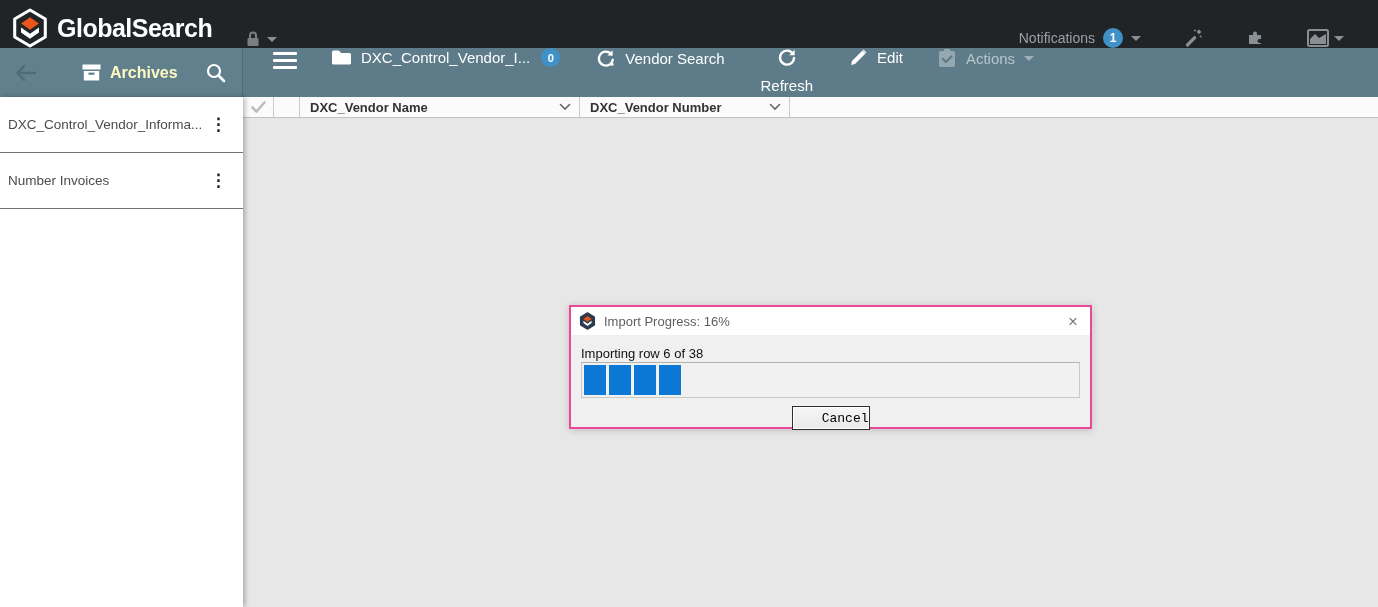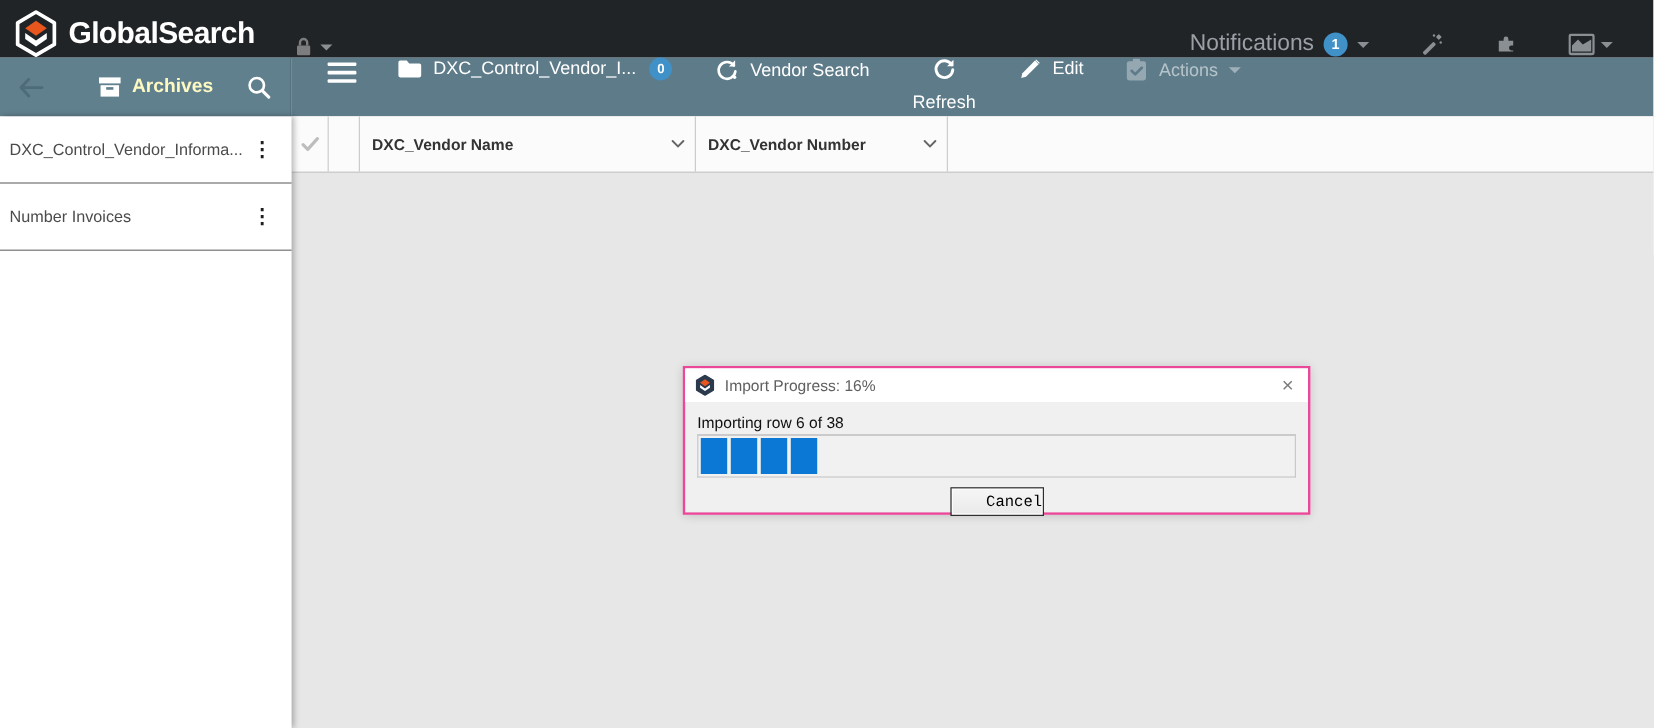--- a/index.html
+++ b/index.html
@@ -9,21 +9,21 @@
   
   .topbar { position:absolute; left:0; top:0; width:100%; height:48px; background:#212427;
             display:flex; align-items:flex-end; color:#fff; }
   .brand { display:flex; align-items:center; gap:9px; padding-left:12px; }
   .brand-name { font-size:25px; font-weight:bold; letter-spacing:-0.5px; color:#fff; }
   .lock-group { display:flex; align-items:center; gap:5px; margin-left:32px; cursor:pointer; }
   .caret { width:0; height:0; border-left:5px solid transparent; border-right:5px solid transparent;
            border-top:5px solid #8a8f94; display:inline-block; }
   .topbar-right { margin-left:auto; display:flex; align-items:center; gap:42px; padding-right:34px; }
   .notif { display:flex; align-items:center; gap:8px; cursor:pointer; }
-  .notif-label { color:#9aa0a6; font-size:19px; }
+  .notif-label { color:#9aa0a6; font-size:14px; }
   .badge { min-width:20px; height:20px; border-radius:50%; background:#4191c9; color:#fff;
            font-size:12px; font-weight:bold; display:flex; align-items:center; justify-content:center; padding:0 4px; }
   .top-icon { display:flex; align-items:center; gap:5px; cursor:pointer; }
 
   
   .toolbar { position:absolute; left:0; top:48px; width:100%; height:49px; display:flex; }
   .toolbar-left { width:243px; height:100%; background:#61808e; display:flex; align-items:center;
                   border-right:1px solid rgba(0,0,0,0.18); }
   .back-btn { margin-left:14px; cursor:pointer; display:flex; }
   .archives-group { display:flex; align-items:center; gap:9px; margin-left:44px; cursor:pointer; }
@@ -46,21 +46,21 @@
   
   .sidebar { position:absolute; left:0; top:97px; width:243px; height:510px; background:#fff;
              box-shadow:2px 0 5px rgba(0,0,0,0.28); z-index:2; }
   .side-item { height:56px; display:flex; align-items:center; border-bottom:1px solid #737373;
                padding:0 10px 0 8px; cursor:pointer; }
   .side-item-label { font-size:13.5px; color:#4b4b4b; white-space:nowrap; overflow:hidden; flex:1; }
   .kebab { color:#1f1f1f; font-size:17px; font-weight:bold; padding:2px 6px; cursor:pointer; line-height:1; }
 
   
   .main { position:absolute; left:243px; top:97px; right:0; bottom:0; background:#e7e7e7; }
-  .grid-header { display:flex; height:47px; background:#fbfbfb; border-bottom:1px solid #c2c2c2; }
+  .grid-header { display:flex; height:21px; background:#fbfbfb; border-bottom:1px solid #c2c2c2; }
   .gh-cell { border-right:1px solid #cccccc; display:flex; align-items:center; }
   .gh-select { width:31px; justify-content:center; }
   .gh-blank { width:26px; }
   .gh-col { padding:0 8px 0 10px; font-size:13px; font-weight:bold; color:#333; }
   .gh-name { width:280px; }
   .gh-number { width:210px; }
   .gh-col .col-label { flex:1; }
   .gh-rest { flex:1; border-right:none; }
 
   

